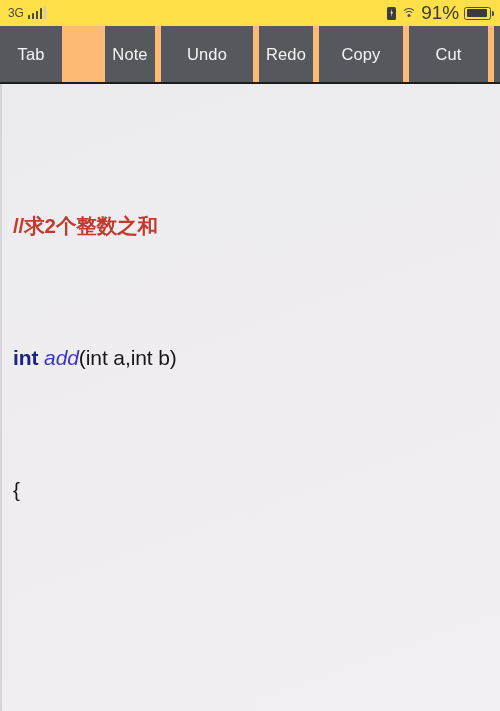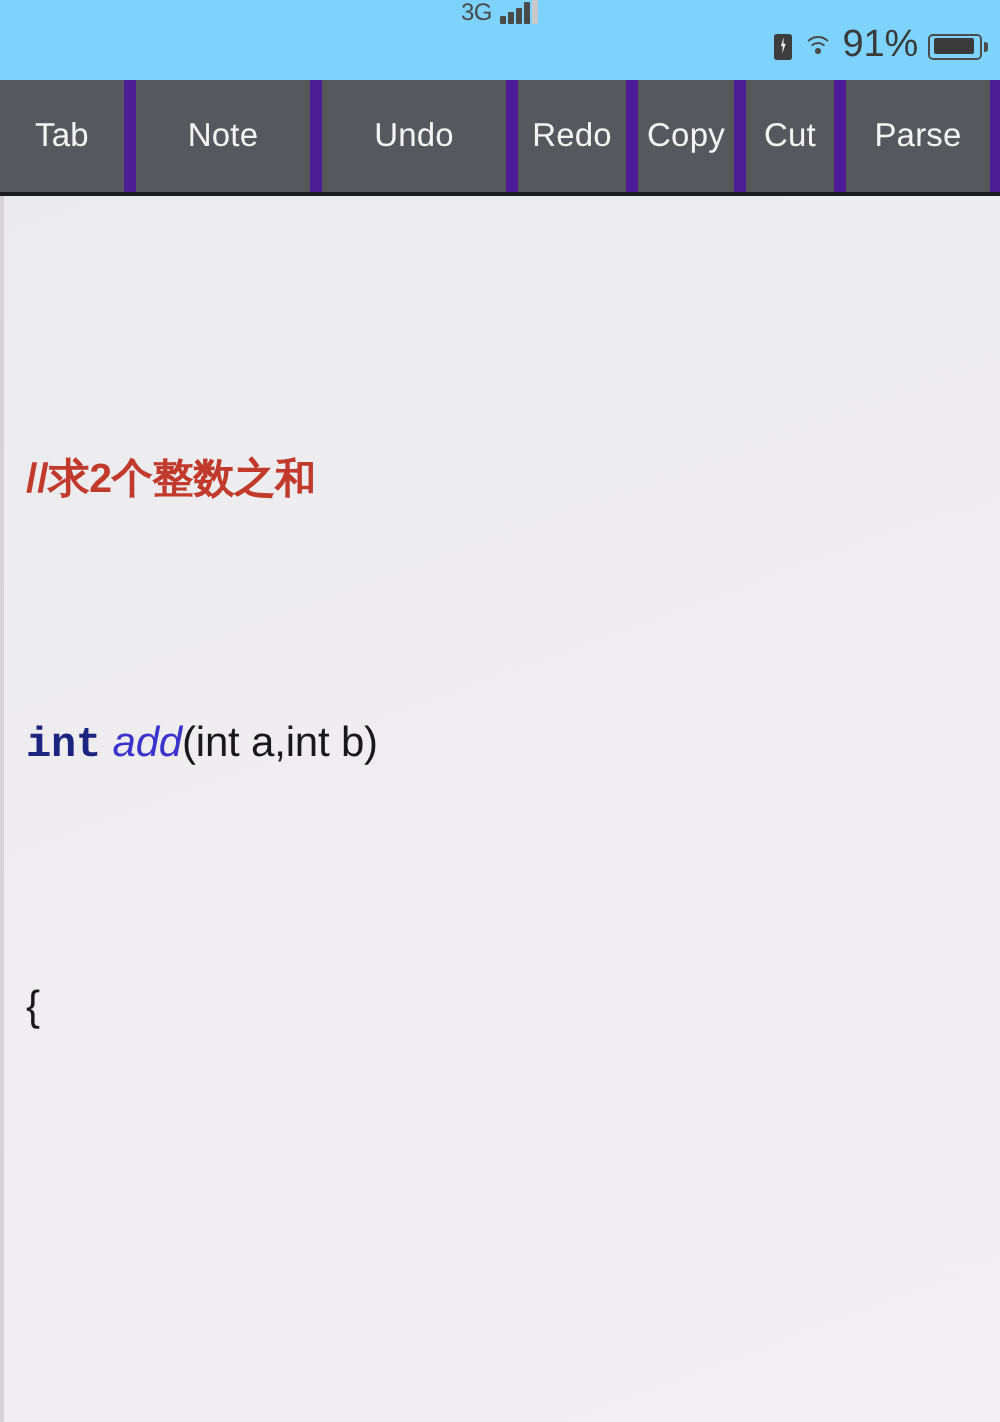--- a/index.html
+++ b/index.html
@@ -12,27 +12,26 @@
     width: 500px;
     height: 711px;
     overflow: hidden;
     font-family: "Liberation Sans", sans-serif;
     background: #f0eef0;
   }
 
   
   .statusbar {
     position: relative;
-    height: 40px;
-    background: #7dd3fc;
+    height: 26px;
+    background: #fde047;
     display: flex;
     align-items: center;
     box-sizing: border-box;
     padding: 0 9px 0 8px;
-    flex-direction: column;
   }
   .sb-left {
     display: flex;
     align-items: center;
     gap: 4px;
     flex: 0 0 auto;
   }
   .sb-net {
     font-size: 12px;
     color: #4a4a4a;
@@ -139,46 +138,46 @@
     display: block;
     height: 100%;
     background: #3a3a3a;
     border-radius: 1px;
   }
 
   
   .toolbar {
     display: flex;
     height: 58px;
-    background: #4c1d95;
+    background: #fdba74;
     overflow: hidden;
     border-bottom: 2px solid #1b1d20;
     box-sizing: border-box;
     align-items: flex-end;
   }
   .tbtn {
     background: #55595e;
     color: #f4f4f4;
     font-size: 16.5px;
     display: flex;
     align-items: center;
     justify-content: center;
     flex: 0 0 auto;
     margin-right: 6px;
     height: 56px;
     box-sizing: border-box;
     letter-spacing: 0.1px;
     user-select: none;
   }
   .tbtn.w-tab   { width: 62px; }
-  .tbtn.w-note  { width: 87px; }
+  .tbtn.w-note  { width: 50px; margin-left: 37px; }
   .tbtn.w-undo  { width: 92px; }
   .tbtn.w-redo  { width: 54px; }
-  .tbtn.w-copy  { width: 48px; }
-  .tbtn.w-cut   { width: 44px; }
+  .tbtn.w-copy  { width: 84px; }
+  .tbtn.w-cut   { width: 79px; }
   .tbtn.w-parse { width: 72px; margin-right: 0; }
 
   
   .editor {
     position: relative;
     height: 627px;
     background: linear-gradient(160deg, #ebebee 0%, #efedf0 45%, #f2eff2 100%);
     box-sizing: border-box;
     padding: 26px 0 0 0;
     overflow: hidden;
@@ -196,21 +195,21 @@
     line-height: 33px;
     color: #18181c;
     padding-left: 13px;
     white-space: pre;
     letter-spacing: -0.1px;
   }
   .ln { height: 33px; }
   .ind1 { display: inline-block; width: 26px; }
 
   .cmt  { color: #c13a2c; font-weight: bold; font-size: 20.5px; }
-  .kw   { color: #1b2580; font-weight: bold; font-family: Liberation Mono, monospace; }
+  .kw   { color: #1b2580; font-weight: bold; }
   .fn   { color: #3a34cc; font-style: italic; }
   .pl   { color: #18181c; }
 </style>
 </head>
 <body>
 
 <div id="screen">
 
   <div class="statusbar">
     <div class="sb-left">

